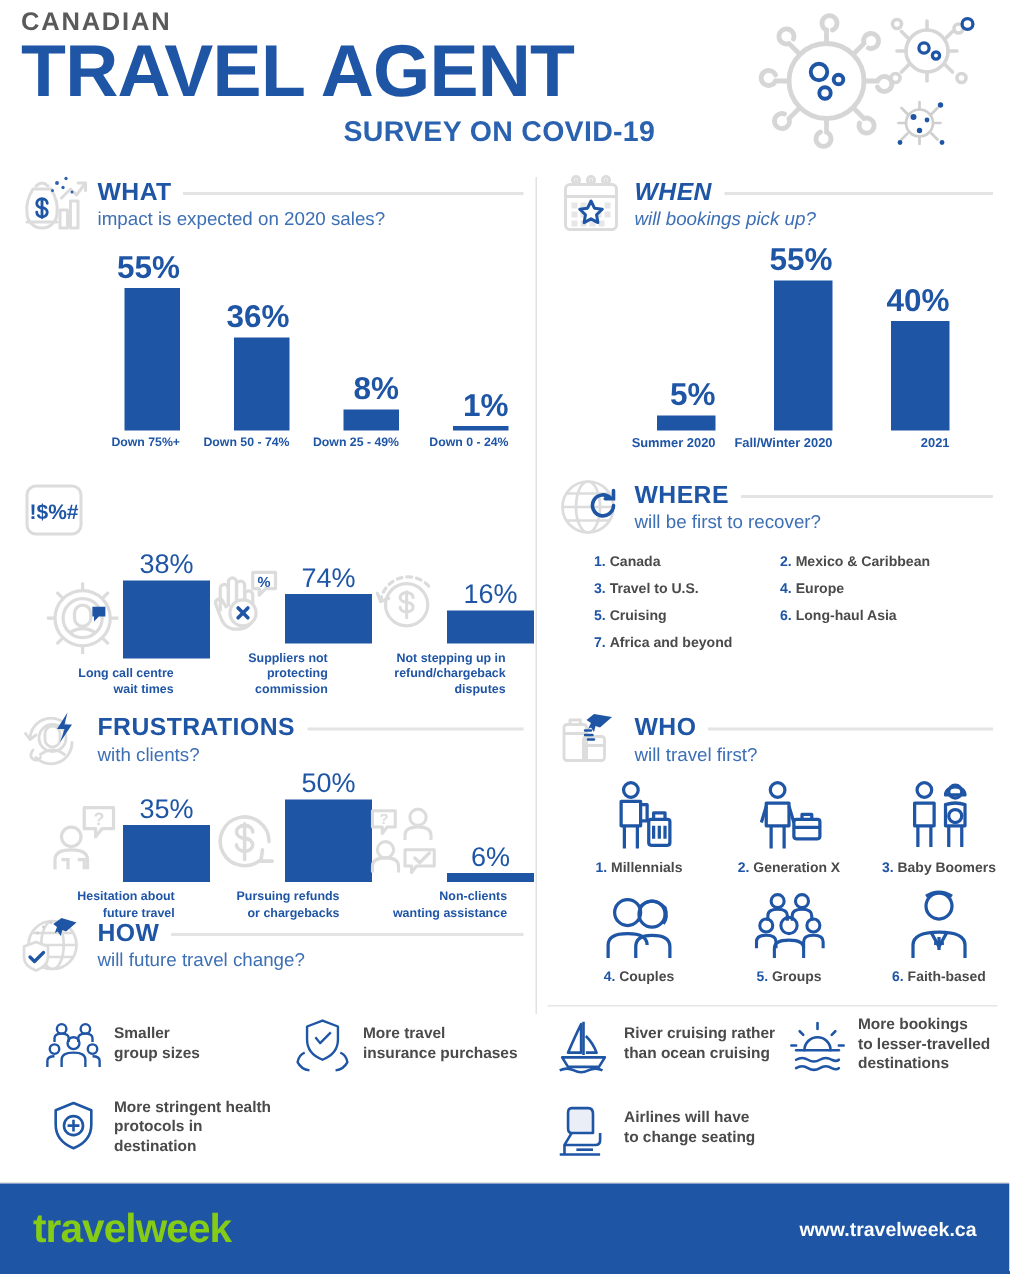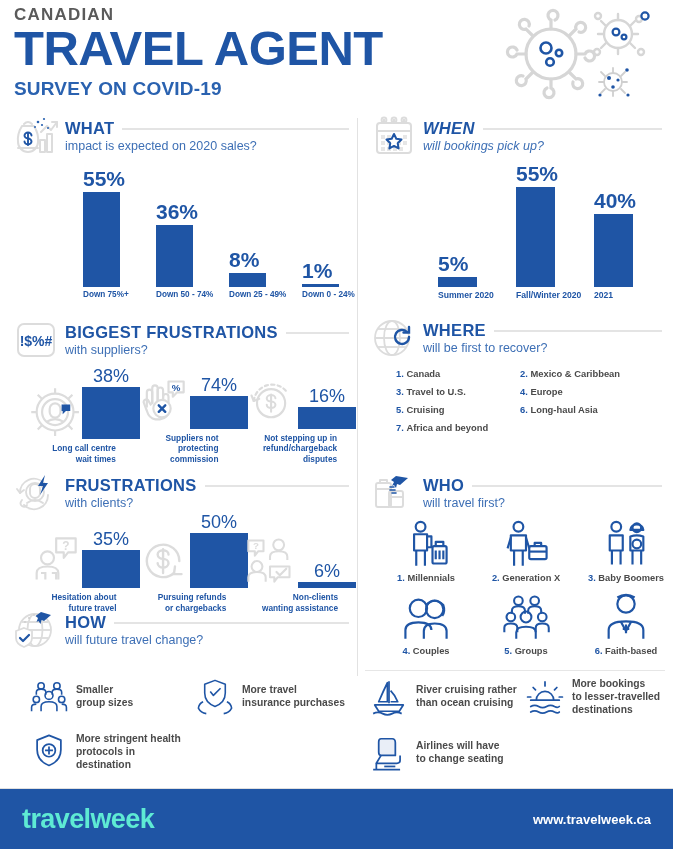--- a/index.html
+++ b/index.html
@@ -16,21 +16,21 @@
   .kicker {
     font-size: 17px; font-weight: bold; letter-spacing: 1.2px;
     color: #5a5a5a; line-height: 1;
   }
   .maintitle {
     font-size: 49px; font-weight: bold; letter-spacing: -0.5px;
     color: #1f55a5; line-height: 1.02; margin-top: 1px;
   }
   .subtitle {
     font-size: 19px; font-weight: bold; letter-spacing: 0.2px;
-    color: #2a62b0; margin-top: 4px; 
+    color: #2a62b0; margin-top: 4px; margin-left: 215px;
   }
   .virus-wrap { position: absolute; right: 8px; top: 2px; width: 180px; height: 104px; }
 
   
   .body-area { position: relative; width: 673px; height: 675px; }
   .vdivider {
     position: absolute; left: 357px; top: 8px; width: 1px; height: 558px;
     background: #e2e2e2;
   }
   .hdivider-right {
@@ -48,21 +48,21 @@
     font-size: 16.5px; font-weight: bold; letter-spacing: 0.3px;
     color: #1f55a5; white-space: nowrap;
   }
   .sec-rule { flex: 1 1 auto; height: 2px; background: #e4e4e4; }
   .sec-sub {
     font-size: 12.5px; color: #3d6fb5; margin-top: 1px; white-space: nowrap;
   }
 
   
   .chart { position: absolute; display: flex; align-items: flex-end; }
-  .bargrp { display: flex; flex-direction: column; align-items: flex-start; padding-left: 33px; }
+  .bargrp { display: flex; flex-direction: column; align-items: flex-end; padding-left: 33px; }
   .barval {
     font-size: 20px; font-weight: bold; color: #1f55a5;
     line-height: 1; margin-bottom: 3px; white-space: nowrap;
   }
   .bar { background: #1f55a5; width: 100%; }
   .barlbl {
     font-size: 8.2px; font-weight: bold; color: #1f55a5;
     margin-top: 3px; text-align: center; line-height: 1.22; white-space: nowrap;
   }
 
@@ -102,21 +102,21 @@
   .how-item { display: flex; align-items: center; gap: 8px; }
   .how-icon { width: 38px; height: 38px; flex: 0 0 38px; }
   .how-txt { font-size: 10.3px; font-weight: bold; color: #4a4a4a; line-height: 1.25; }
 
   
   .footer {
     position: absolute; left: 0; bottom: 0; width: 673px; height: 60px;
     background: #1f55a5; display: flex; align-items: center;
     justify-content: space-between; padding: 0 22px;
   }
-  .logo { position: relative; color: #5eead4; font-size: 27px; font-weight: bold; letter-spacing: -0.6px; }
+  .logo { position: relative; color: #84cc16; font-size: 27px; font-weight: bold; letter-spacing: -0.6px; }
   .logo .wk { display: inline-block; }
   .footer-url { color: #fff; font-size: 13px; font-weight: bold; }
   .footer-rule { position:absolute; left:0; bottom:60px; width:673px; height:1px; background:#e0e0e0; }
 </style>
 </head>
 <body>
 
 <div class="page">
 
   <div class="header">
@@ -308,27 +308,20 @@
       </div>
 
     <div class="sec" style="left:14px; top:210px; width:335px;">
       <div class="sec-head">
         <div class="sec-icon">
           <svg viewBox="0 0 44 40" width="44" height="40">
             <rect x="4" y="4" width="36" height="32" rx="6" fill="none" stroke="#dcdcdc" stroke-width="2"></rect>
             <text x="22" y="26" text-anchor="middle" font-family="Liberation Sans, sans-serif" font-size="14" font-weight="bold" fill="#1f55a5">!$%#</text>
           </svg>
         </div>
-        <div class="sec-titles">
-          <div class="sec-title-row">
-            <span class="sec-title">BIGGEST FRUSTRATIONS</span>
-            <span class="sec-rule"></span>
-          </div>
-          <div class="sec-sub">with suppliers?</div>
-        </div>
       </div>
     </div>
     <div class="fr-row" id="fr-suppliers" style="left:30px; top:254px; width:320px; height:100px;">
         <div class="fr-item" style="width: 108px;">
           <div class="fr-top">
             <div class="fr-icon"><svg viewBox="0 0 48 48" width="52" height="52">
                 <g fill="none" stroke="#dcdcdc" stroke-width="2">
                   <circle cx="25" cy="25" r="17"></circle>
        <circle cx="25" cy="25" r="12"></circle>
                   <path d="M25 8 v-5 M25 42 v5 M8 25 h-5 M42 25 h5

